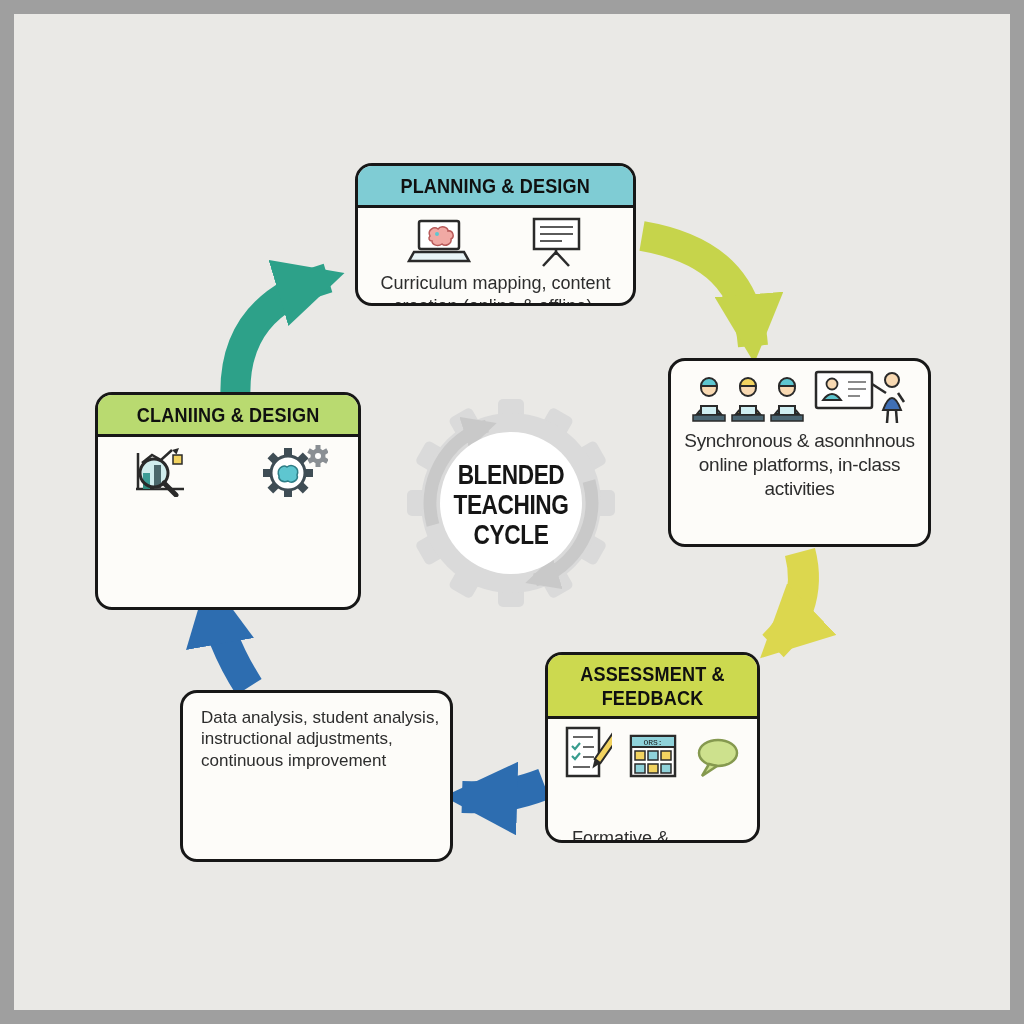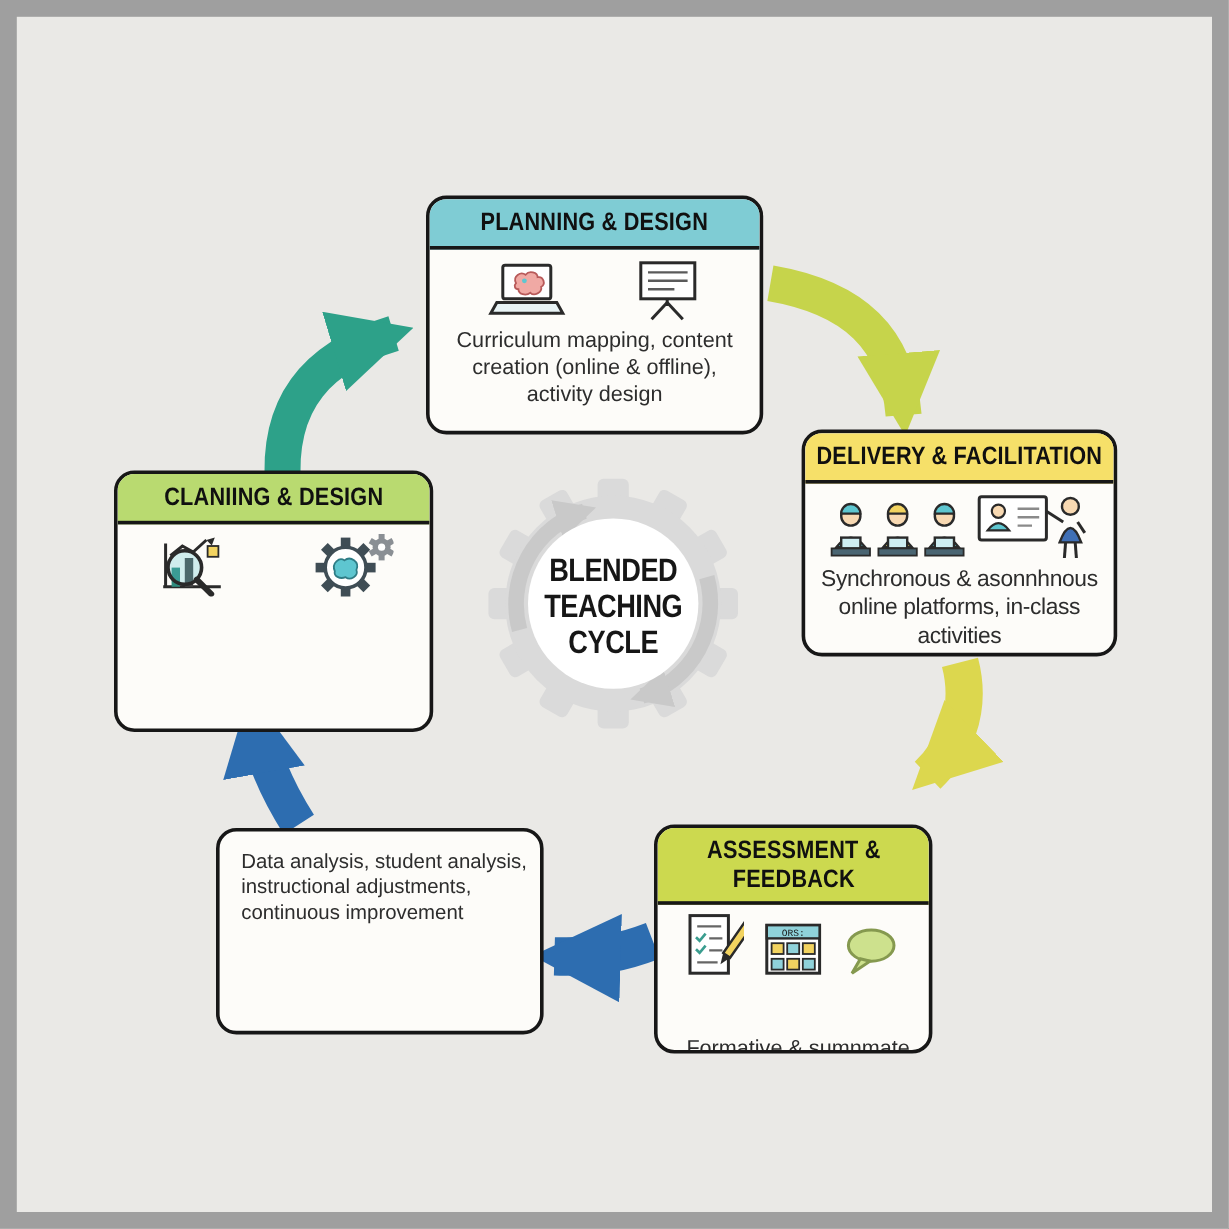--- a/index.html
+++ b/index.html
@@ -76,21 +76,21 @@
     <path d="M 544 784 C 518 794 498 798 462 797" fill="none" stroke-width="32" stroke="#2d6db0" marker-end="url(#ah-blue)"></path>
     <path d="M 249 687 C 231 659 217 627 211 593" fill="none" stroke-width="30" stroke="#2d6db0" marker-end="url(#ah-blue)"></path>
   </svg>
 
   <div class="center-label">
     <div>BLENDED</div>
     <div>TEACHING</div>
     <div>CYCLE</div>
   </div>
 
-  <div class="box" style="left:355px; top:163px; width:281px; height:199px;">
+  <div class="box" style="left:355px; top:163px; width:281px; height:143px;">
     <div class="box-header" style="background-color: rgb(127, 204, 212);">
       <span class="hdr-text">PLANNING &amp; DESIGN</span>
     </div>
     <div class="box-body">
       <div class="icons-row" style="gap:56px; padding:8px 0 4px;">
         <svg width="66" height="50" viewBox="0 0 66 50">
           <rect x="13" y="3" width="40" height="28" rx="2" fill="#ffffff" stroke="#2a2a2a" stroke-width="2.5"></rect>
           <path d="M24 18 c-3 -6 4 -10 8 -7 c3 -4 10 -2 10 2 c5 -1 7 6 3 8 c1 5 -6 8 -9 5 c-4 3 -10 1 -10 -3 c-3 0 -4 -3 -2 -5 z" fill="#f0a9a4" stroke="#b85a5a" stroke-width="1.5"></path>
           <circle cx="31" cy="16" r="2" fill="#5ec6d0"></circle>
           <path d="M8 34 h50 l5 9 H3 z" fill="#e9f4f6" stroke="#2a2a2a" stroke-width="2.5"></path>
@@ -103,23 +103,20 @@
           <line x1="28" y1="33" x2="28" y2="39" stroke="#2a2a2a" stroke-width="2.5"></line>
           <line x1="28" y1="36" x2="15" y2="50" stroke="#2a2a2a" stroke-width="2.5"></line>
           <line x1="28" y1="36" x2="41" y2="50" stroke="#2a2a2a" stroke-width="2.5"></line>
         </svg>
       </div>
       <div class="box-text">Curriculum mapping, content creation (online &amp; offline), activity design</div>
     </div>
   </div>
 
   <div class="box" style="left:668px; top:358px; width:263px; height:189px;">
-    <div class="box-header" style="background-color: rgb(246, 224, 105);">
-      <span class="hdr-text">DELIVERY &amp; FACILITATION</span>
-    </div>
     <div class="box-body">
       <div class="icons-row" style="gap:8px; padding:7px 0 3px;">
         <svg width="116" height="50" viewBox="0 0 116 50">
           <g transform="translate(2,0)">
             <circle cx="17" cy="12" r="8" fill="#f8d9b2" stroke="#2a2a2a" stroke-width="2"></circle>
             <path d="M9 10 a8 8 0 0 1 16 0 z" fill="#5ec6d0" stroke="#2a2a2a" stroke-width="2"></path>
             <path d="M5 38 q12 -16 24 0 z" fill="#5ec6d0" stroke="#2a2a2a" stroke-width="2"></path>
             <rect x="9" y="30" width="16" height="9" fill="#cfeef2" stroke="#2a2a2a" stroke-width="2"></rect>
             <rect x="1" y="39" width="32" height="6" fill="#4a6572" stroke="#2a2a2a" stroke-width="1.5"></rect>
           </g>
@@ -150,21 +147,21 @@
           <line x1="72" y1="25" x2="58" y2="16" stroke="#2a2a2a" stroke-width="2.5"></line>
           <line x1="84" y1="25" x2="90" y2="34" stroke="#2a2a2a" stroke-width="2.5"></line>
           <line x1="74" y1="42" x2="73" y2="55" stroke="#2a2a2a" stroke-width="2.5"></line>
           <line x1="82" y1="42" x2="83" y2="55" stroke="#2a2a2a" stroke-width="2.5"></line>
         </svg>
       </div>
       <div class="box-text small">Synchronous &amp; asonnhnous online platforms, in-class activities</div>
     </div>
   </div>
 
-  <div class="box" style="left:545px; top:687px; width:232px; height:191px;">
+  <div class="box" style="left:545px; top:652px; width:215px; height:191px;">
     <div class="box-header tall" style="background-color: rgb(204, 217, 79);">
       <span class="hdr-text wrap">ASSESSMENT &amp; FEEDBACK</span>
     </div>
     <div class="box-body">
       <div class="icons-row" style="gap:16px; padding:6px 0 2px;">
         <svg width="48" height="54" viewBox="0 0 48 54">
           <rect x="3" y="3" width="32" height="48" fill="#ffffff" stroke="#2a2a2a" stroke-width="2.5"></rect>
           <line x1="9" y1="12" x2="29" y2="12" stroke="#666666" stroke-width="2"></line>
           <polyline points="8,21 11,24 16,18" stroke="#3a9d8f" stroke-width="2.2" fill="none"></polyline>
           <line x1="19" y1="22" x2="30" y2="22" stroke="#666666" stroke-width="2"></line>

